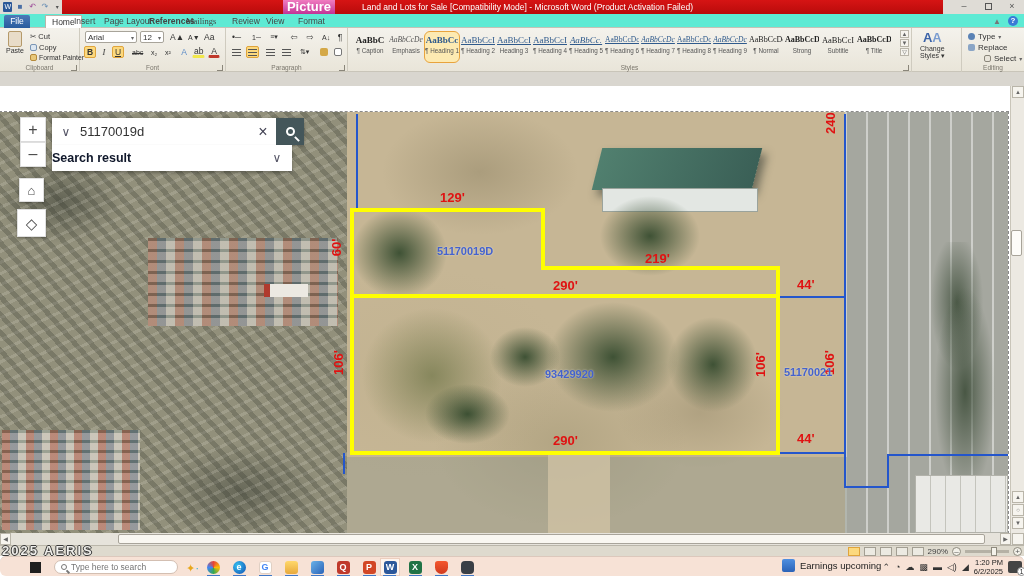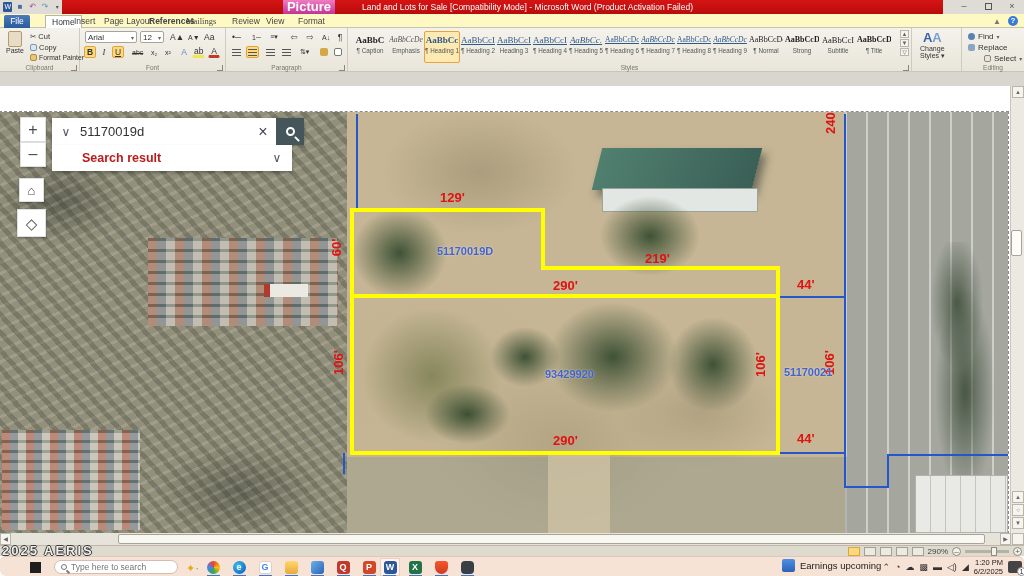--- a/index.html
+++ b/index.html
@@ -13,21 +13,21 @@
   #qat { left:0; top:0; width:62px; height:14px; display:flex; align-items:center; gap:3px; padding-left:3px; }
   .qat-ico { width:10px; height:10px; font-size:8px; line-height:10px; text-align:center; }
   #title-red { left:62px; top:0; width:881px; height:14px; background:linear-gradient(#d61414,#b90b0b); display:flex; align-items:center; }
   #pt-badge { position:absolute; left:221px; top:0; width:52px; height:14px; background:linear-gradient(#f07cc0,#c23396); color:#fff; font-size:13px; text-align:center; line-height:14px; font-weight:bold; }
   #win-title { position:absolute; left:300px; top:0; width:420px; height:14px; color:#fff; font-size:8.5px; line-height:14px; white-space:nowrap; overflow:hidden; }
   #win-controls { right:4px; top:2px; display:flex; gap:8px; }
   .wbtn { width:16px; height:10px; font-size:9px; line-height:9px; color:#555; text-align:center; }
   .wbox { width:7px; height:7px; border:1px solid #555; display:inline-block; margin-top:1px; }
 
   
-  #tabrow { left:0; top:14px; width:1024px; height:14px; background:#fef9c3; border-bottom:1px solid #c5c2b6; }
+  #tabrow { left:0; top:14px; width:1024px; height:14px; background:#5eead4; border-bottom:1px solid #c5c2b6; }
   .tab { position:absolute; top:1px; height:13px; font-size:8.5px; line-height:13px; text-align:center; color:#444; padding:0 6px; }
   .tab.active { background:#fff; border:1px solid #b9b5a9; border-bottom:none; color:#333; }
   .tab.file { background:linear-gradient(#4a7ab8,#2a5c9e); color:#fff; border-radius:2px 2px 0 0; }
   #ribbon-help { right:6px; top:16px; display:flex; gap:7px; align-items:center; }
   .help-q { width:10px; height:10px; border-radius:50%; background:#3a7ad6; color:#fff; font-size:8px; line-height:10px; text-align:center; font-weight:bold; }
   .caret-up { color:#777; font-size:8px; }
 
   
   #ribbon { left:0; top:28px; width:1024px; height:44px; background:linear-gradient(#f4f2ec,#e9e5d9); border-bottom:1px solid #c9c5b9; }
   .group { position:absolute; top:0; height:44px; border-right:1px solid #cfcbbf; }
@@ -35,21 +35,21 @@
   .launcher { position:absolute; bottom:1px; right:2px; width:6px; height:6px; border-right:1px solid #8a867a; border-bottom:1px solid #8a867a; }
   .btn-lg { display:flex; flex-direction:column; align-items:center; font-size:7px; color:#333; }
   .mini { font-size:7.5px; color:#333; display:flex; align-items:center; gap:2px; }
   .chip { display:inline-block; width:8px; height:8px; border-radius:2px; }
   .fbtn { display:inline-flex; align-items:center; justify-content:center; height:12px; min-width:12px; font-size:8.5px; color:#333; border:1px solid transparent; border-radius:2px; padding:0 1px; }
   .fbtn.toggled { background:#fcd97e; border-color:#dfa43c; }
   .combo { height:12px; border:1px solid #a8a49a; background:#fff; font-size:8px; color:#333; display:flex; align-items:center; justify-content:space-between; padding:0 2px; border-radius:2px; }
   .dd { font-size:6px; color:#666; }
   .alignbars { display:inline-block; width:9px; height:8px; }
   .style-item { width:36px; height:32px; margin-top:3px; border:1px solid transparent; border-radius:2px; text-align:center; overflow:hidden; flex:none; }
-  .style-item.selected { border-color:#e8a33d; background:#fdeab2; }
+  .style-item.selected { border-color:#e8a33d; background:#fdeab2;border-radius:6px; }
   .sprev { font-family:"Liberation Serif", serif; font-size:9px; height:15px; line-height:16px; white-space:nowrap; color:#222; }
   .sprev.h { color:#2f5a8c; text-decoration:underline; }
   .slab { font-size:6.3px; color:#555; white-space:nowrap; }
   .edit-row { font-size:8px; color:#333; display:flex; align-items:center; gap:3px; height:11px; }
 
   
   #rulerrow { left:0; top:72px; width:1024px; height:14px; background:#d9d6cf; }
   #tabsel { left:2px; top:73px; width:11px; height:11px; background:#f4f2ec; border:1px solid #a8a49a; font-size:8px; line-height:10px; text-align:center; color:#444; }
   #ruler { left:16px; top:74px; width:992px; height:10px; background:#fdfcf8; border:1px solid #b5b1a5;
            background-image:repeating-linear-gradient(90deg, transparent 0 17.5px, #9a968a 17.5px 18.5px); }
@@ -105,21 +105,21 @@
   #home-btn { left:19px; top:66px; width:25px; height:24px; font-size:13px; line-height:23px; }
   #locate-btn { left:17px; top:97px; width:29px; height:28px; font-size:15px; line-height:27px; }
   #searchbar { left:52px; top:6px; width:252px; height:27px; background:#fff; box-shadow:0 1px 3px rgba(0,0,0,.35); display:flex; align-items:center; }
   #search-dd { width:28px; text-align:center; color:#556; font-size:12px; }
   #search-input { flex:1; border:none; outline:none; font-size:13px; color:#333; font-family:"Liberation Sans",sans-serif; min-width:0; }
   #search-clear { width:26px; text-align:center; color:#445; font-size:16px; }
   #search-go { width:28px; height:27px; background:#44565a; display:flex; align-items:center; justify-content:center; }
   .maglens { width:9px; height:9px; border:2px solid #fff; border-radius:50%; position:relative; }
   .maglens:after { content:""; position:absolute; width:2px; height:6px; background:#fff; left:8px; top:7px; transform:rotate(-45deg); }
   #result-bar { left:52px; top:33px; width:240px; height:26px; background:#fff; box-shadow:0 2px 3px rgba(0,0,0,.3); display:flex; align-items:center; }
-  #result-label { flex:1; font-size:12.5px; font-weight:bold; color:#b91c1c; padding-left:30px; text-align:left; }
+  #result-label { flex:1; font-size:12.5px; font-weight:bold; color:#0f172a; padding-left:0; text-align:left; }
   #result-dd { width:30px; color:#556; font-size:12px; text-align:center; }
 
   
   #vscroll { left:1010px; top:86px; width:14px; height:447px; background:#ece9e2; border-left:1px solid #c9c5b9; }
   .sbtn { position:absolute; width:12px; height:12px; background:#f6f4ee; border:1px solid #b9b5a9; font-size:6px; line-height:10px; text-align:center; color:#666; }
   #vthumb { position:absolute; left:1px; top:144px; width:11px; height:26px; background:#fdfcf8; border:1px solid #a8a49a; border-radius:2px; }
   #hscroll { left:0; top:533px; width:1024px; height:12px; background:#e6e3db; }
   #hthumb { position:absolute; left:118px; top:1px; width:867px; height:10px; background:#f9f7f1; border:1px solid #a8a49a; border-radius:2px; }
 
   
@@ -354,21 +354,21 @@
       <div class="btn-lg" style="position:absolute;left:8px;top:2px;">
         <span style="font-size:13px;font-weight:bold;color:#3a62a8;">A<span style="color:#7a9cd0;">A</span></span>
         <span>Change</span>
         <span><span>Styles</span> ▾</span>
       </div>
     </div>
 
     <div class="group" style="left:962px;width:62px;border-right:none;">
       <div class="edit-row" style="position:absolute;left:6px;top:3px;">
         <span class="chip" style="width:7px;height:7px;background:#5a82b5;border-radius:50%;"></span>
-        <span>Find</span>
+        <span>Type</span>
           <span class="dd">▾</span>
       </div>
       <div class="edit-row" style="position:absolute;left:6px;top:14px;">
         <span class="chip" style="width:7px;height:7px;background:#8aa5c6;"></span>
         <span>Replace</span>
       </div>
       <div class="edit-row" style="position:absolute;left:6px;top:25px;padding-left:16px;">
         <span class="chip" style="width:7px;height:7px;background:#e8e4da;border:1px solid #8a867a;"></span>
         <span>Select</span>
           <span class="dd">▾</span>

